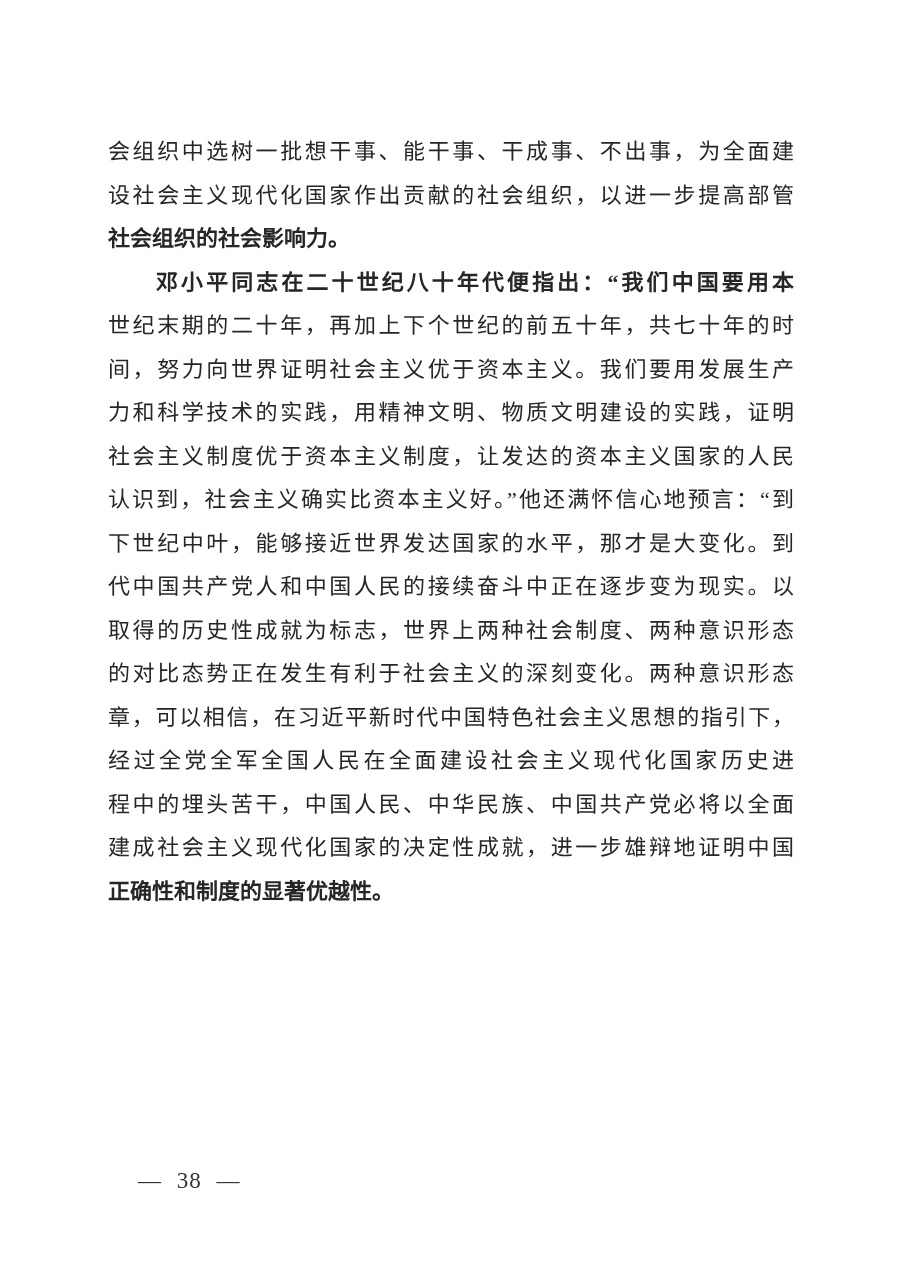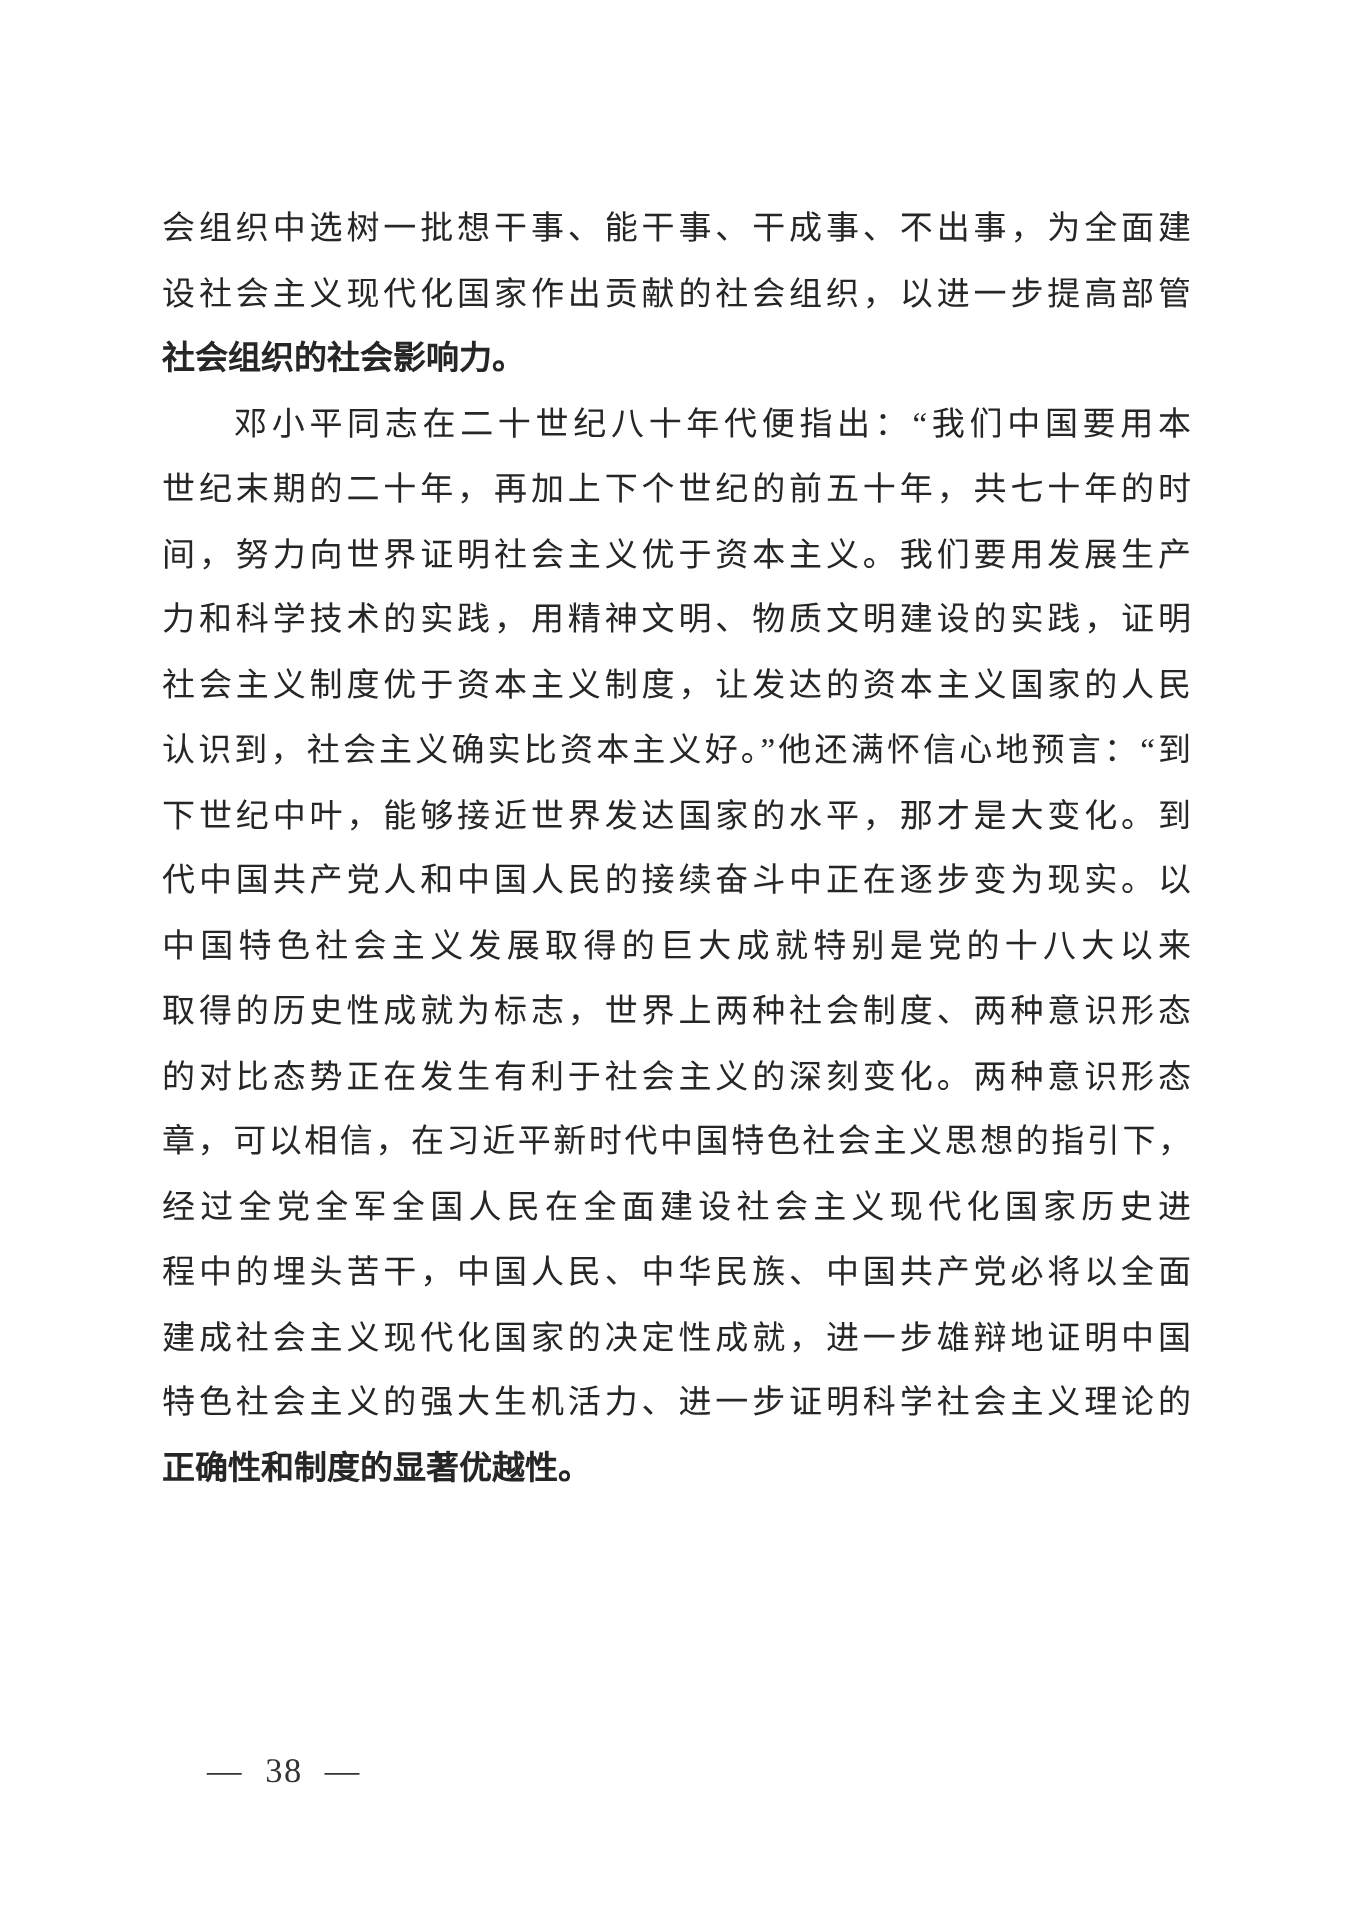--- a/index.html
+++ b/index.html
@@ -33,20 +33,21 @@
     text-align: justify;
     text-align-last: justify;
     overflow: visible;
   }
   .line.last {
     text-align-last: left;
     font-weight: bold;
   }
   .line.indent {
     padding-left: 48px;
+    font-weight: bold;
   }
   .footer {
     position: absolute;
     left: 138px;
     top: 1144px;
     font-size: 23px;
     color: #333333;
     word-spacing: 8px;
     letter-spacing: 1px;
     margin-top: 24px;
@@ -67,28 +68,26 @@
 
     <div class="para">
       <div class="line indent">邓小平同志在二十世纪八十年代便指出：“我们中国要用本</div>
       <div class="line">世纪末期的二十年，再加上下个世纪的前五十年，共七十年的时</div>
       <div class="line">间，努力向世界证明社会主义优于资本主义。我们要用发展生产</div>
       <div class="line">力和科学技术的实践，用精神文明、物质文明建设的实践，证明</div>
       <div class="line">社会主义制度优于资本主义制度，让发达的资本主义国家的人民</div>
       <div class="line">认识到，社会主义确实比资本主义好。”他还满怀信心地预言：“到</div>
       <div class="line">下世纪中叶，能够接近世界发达国家的水平，那才是大变化。到</div>
       <div class="line">代中国共产党人和中国人民的接续奋斗中正在逐步变为现实。以</div>
-      <div class="line">中国特色社会主义发展取得的巨大成就特别是党的十八大以来</div>
       <div class="line">取得的历史性成就为标志，世界上两种社会制度、两种意识形态</div>
       <div class="line">的对比态势正在发生有利于社会主义的深刻变化。两种意识形态</div>
       <div class="line">章，可以相信，在习近平新时代中国特色社会主义思想的指引下，</div>
       <div class="line">经过全党全军全国人民在全面建设社会主义现代化国家历史进</div>
       <div class="line">程中的埋头苦干，中国人民、中华民族、中国共产党必将以全面</div>
       <div class="line">建成社会主义现代化国家的决定性成就，进一步雄辩地证明中国</div>
-      <div class="line">特色社会主义的强大生机活力、进一步证明科学社会主义理论的</div>
       <div class="line last">正确性和制度的显著优越性。</div>
     </div>
 
   </div>
 
   <div class="footer">
     <span>— 38 —</span>
   </div>
 
 </div>

